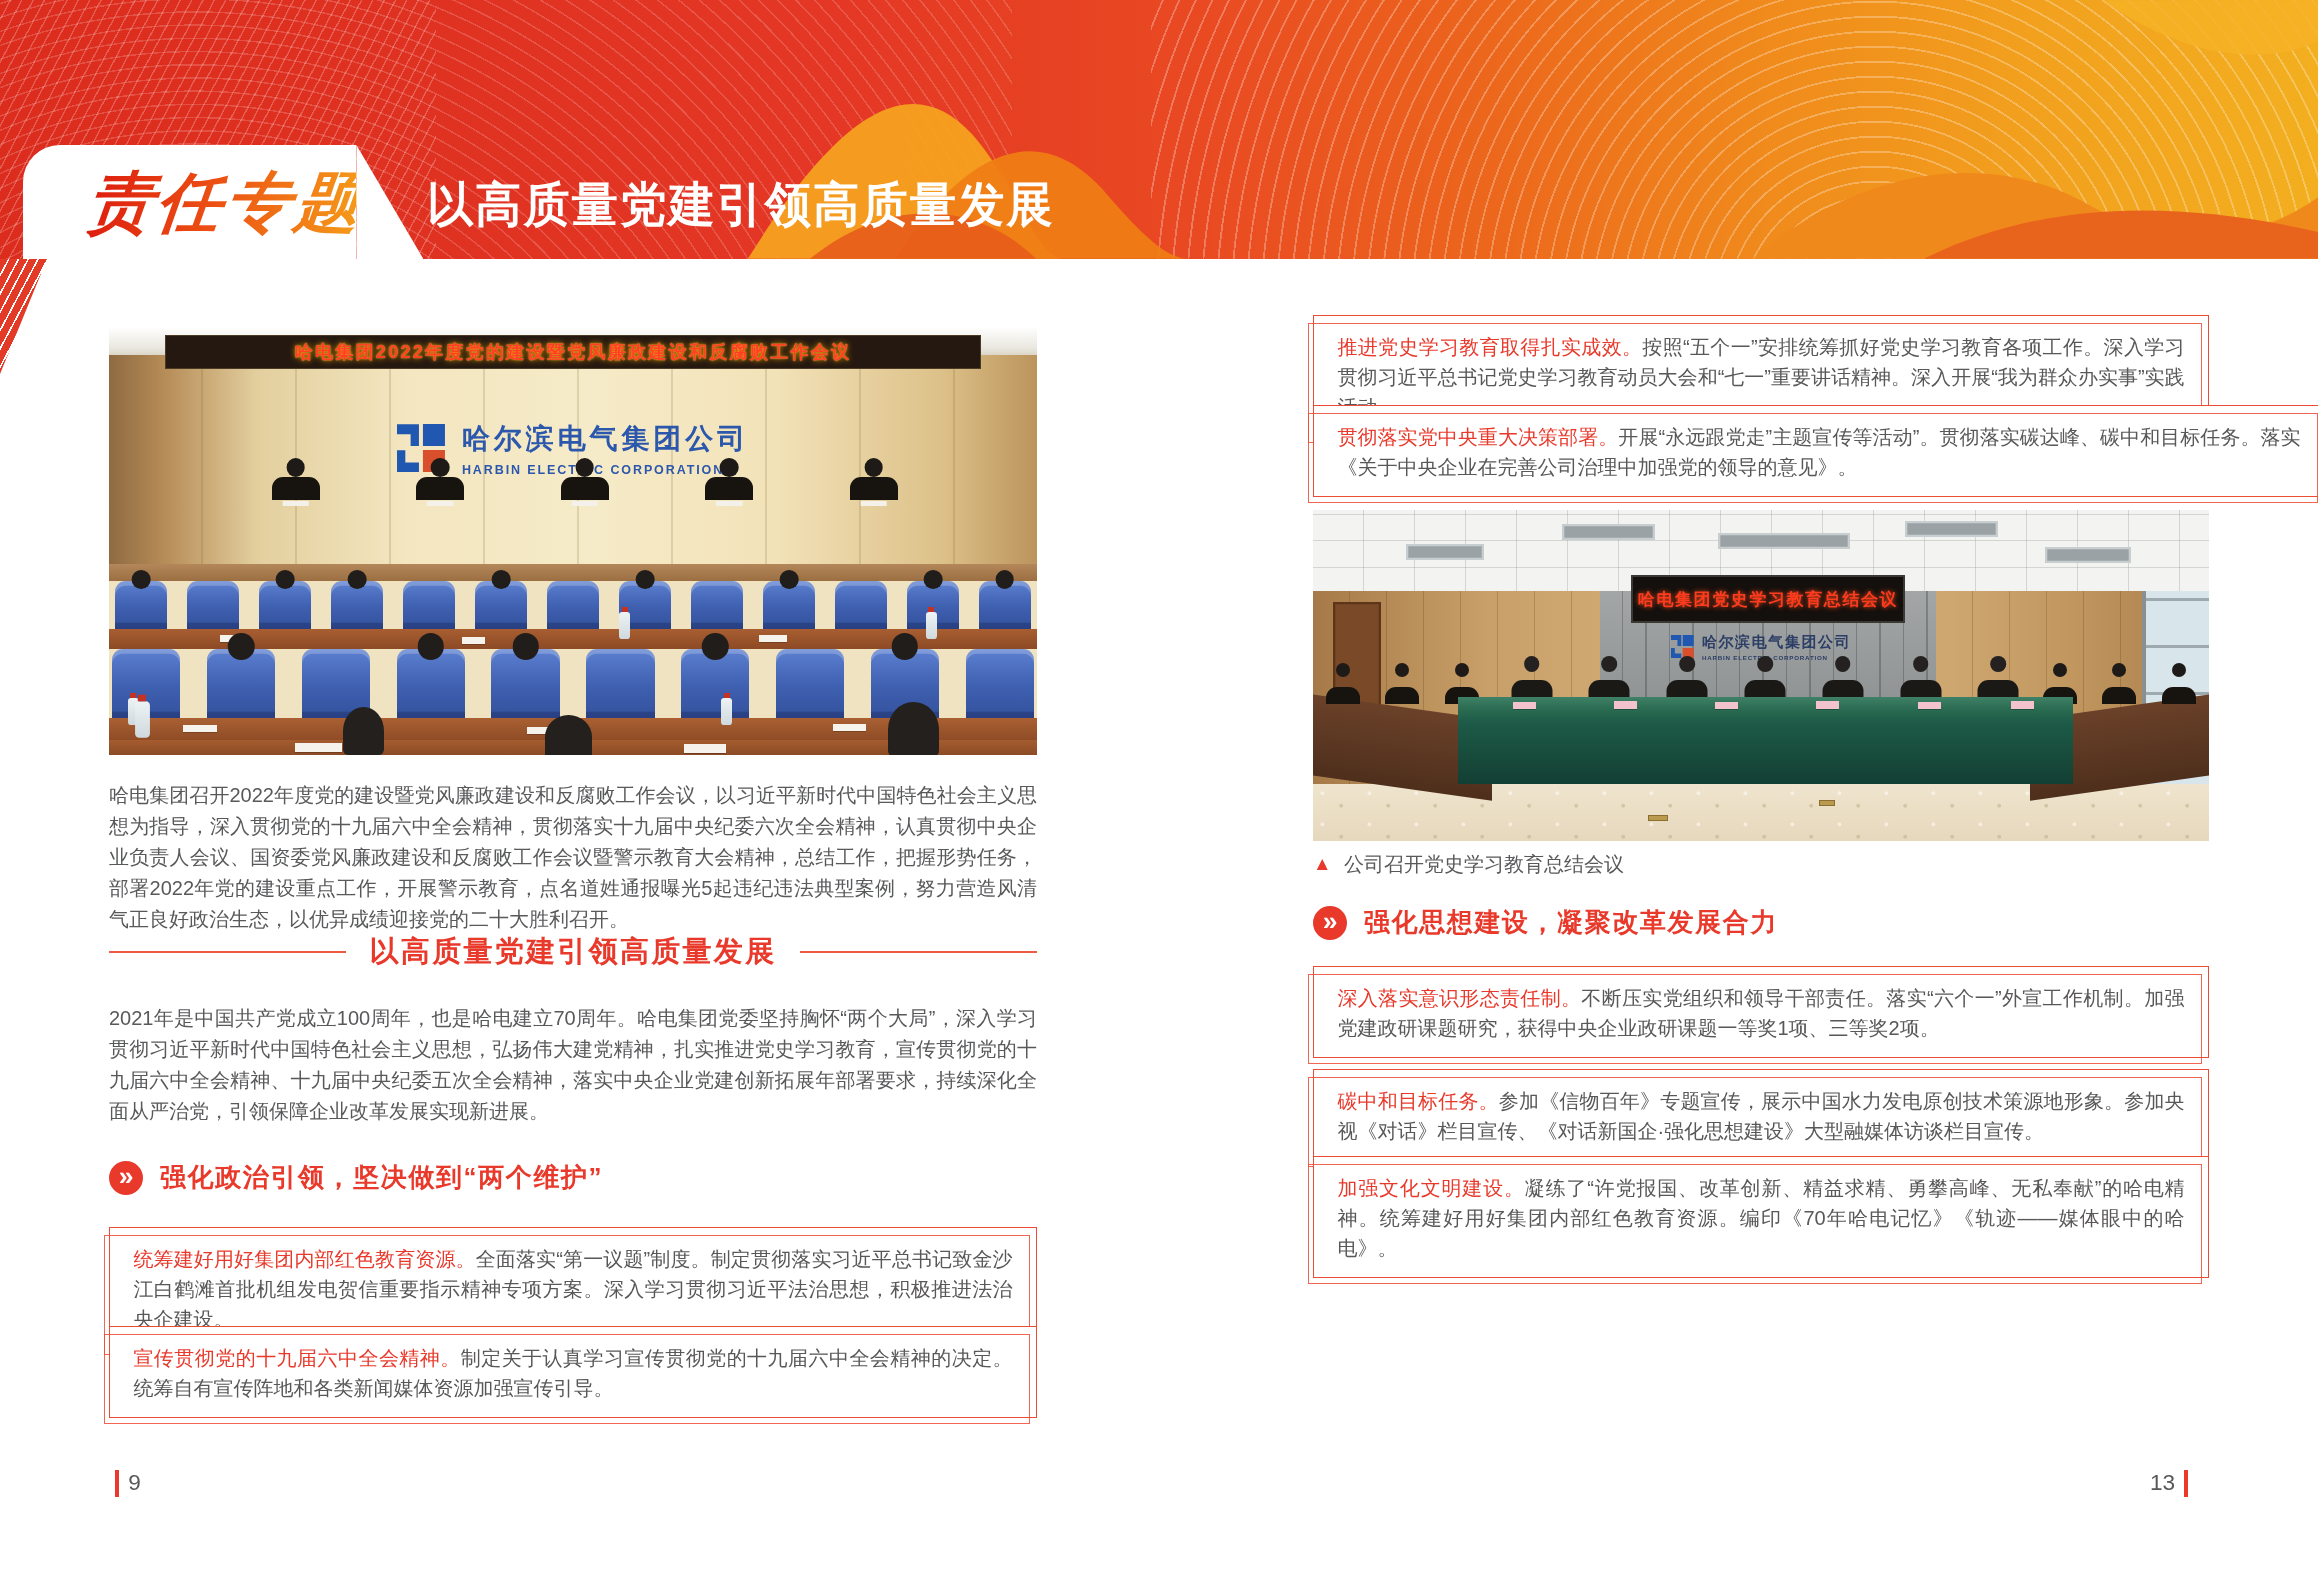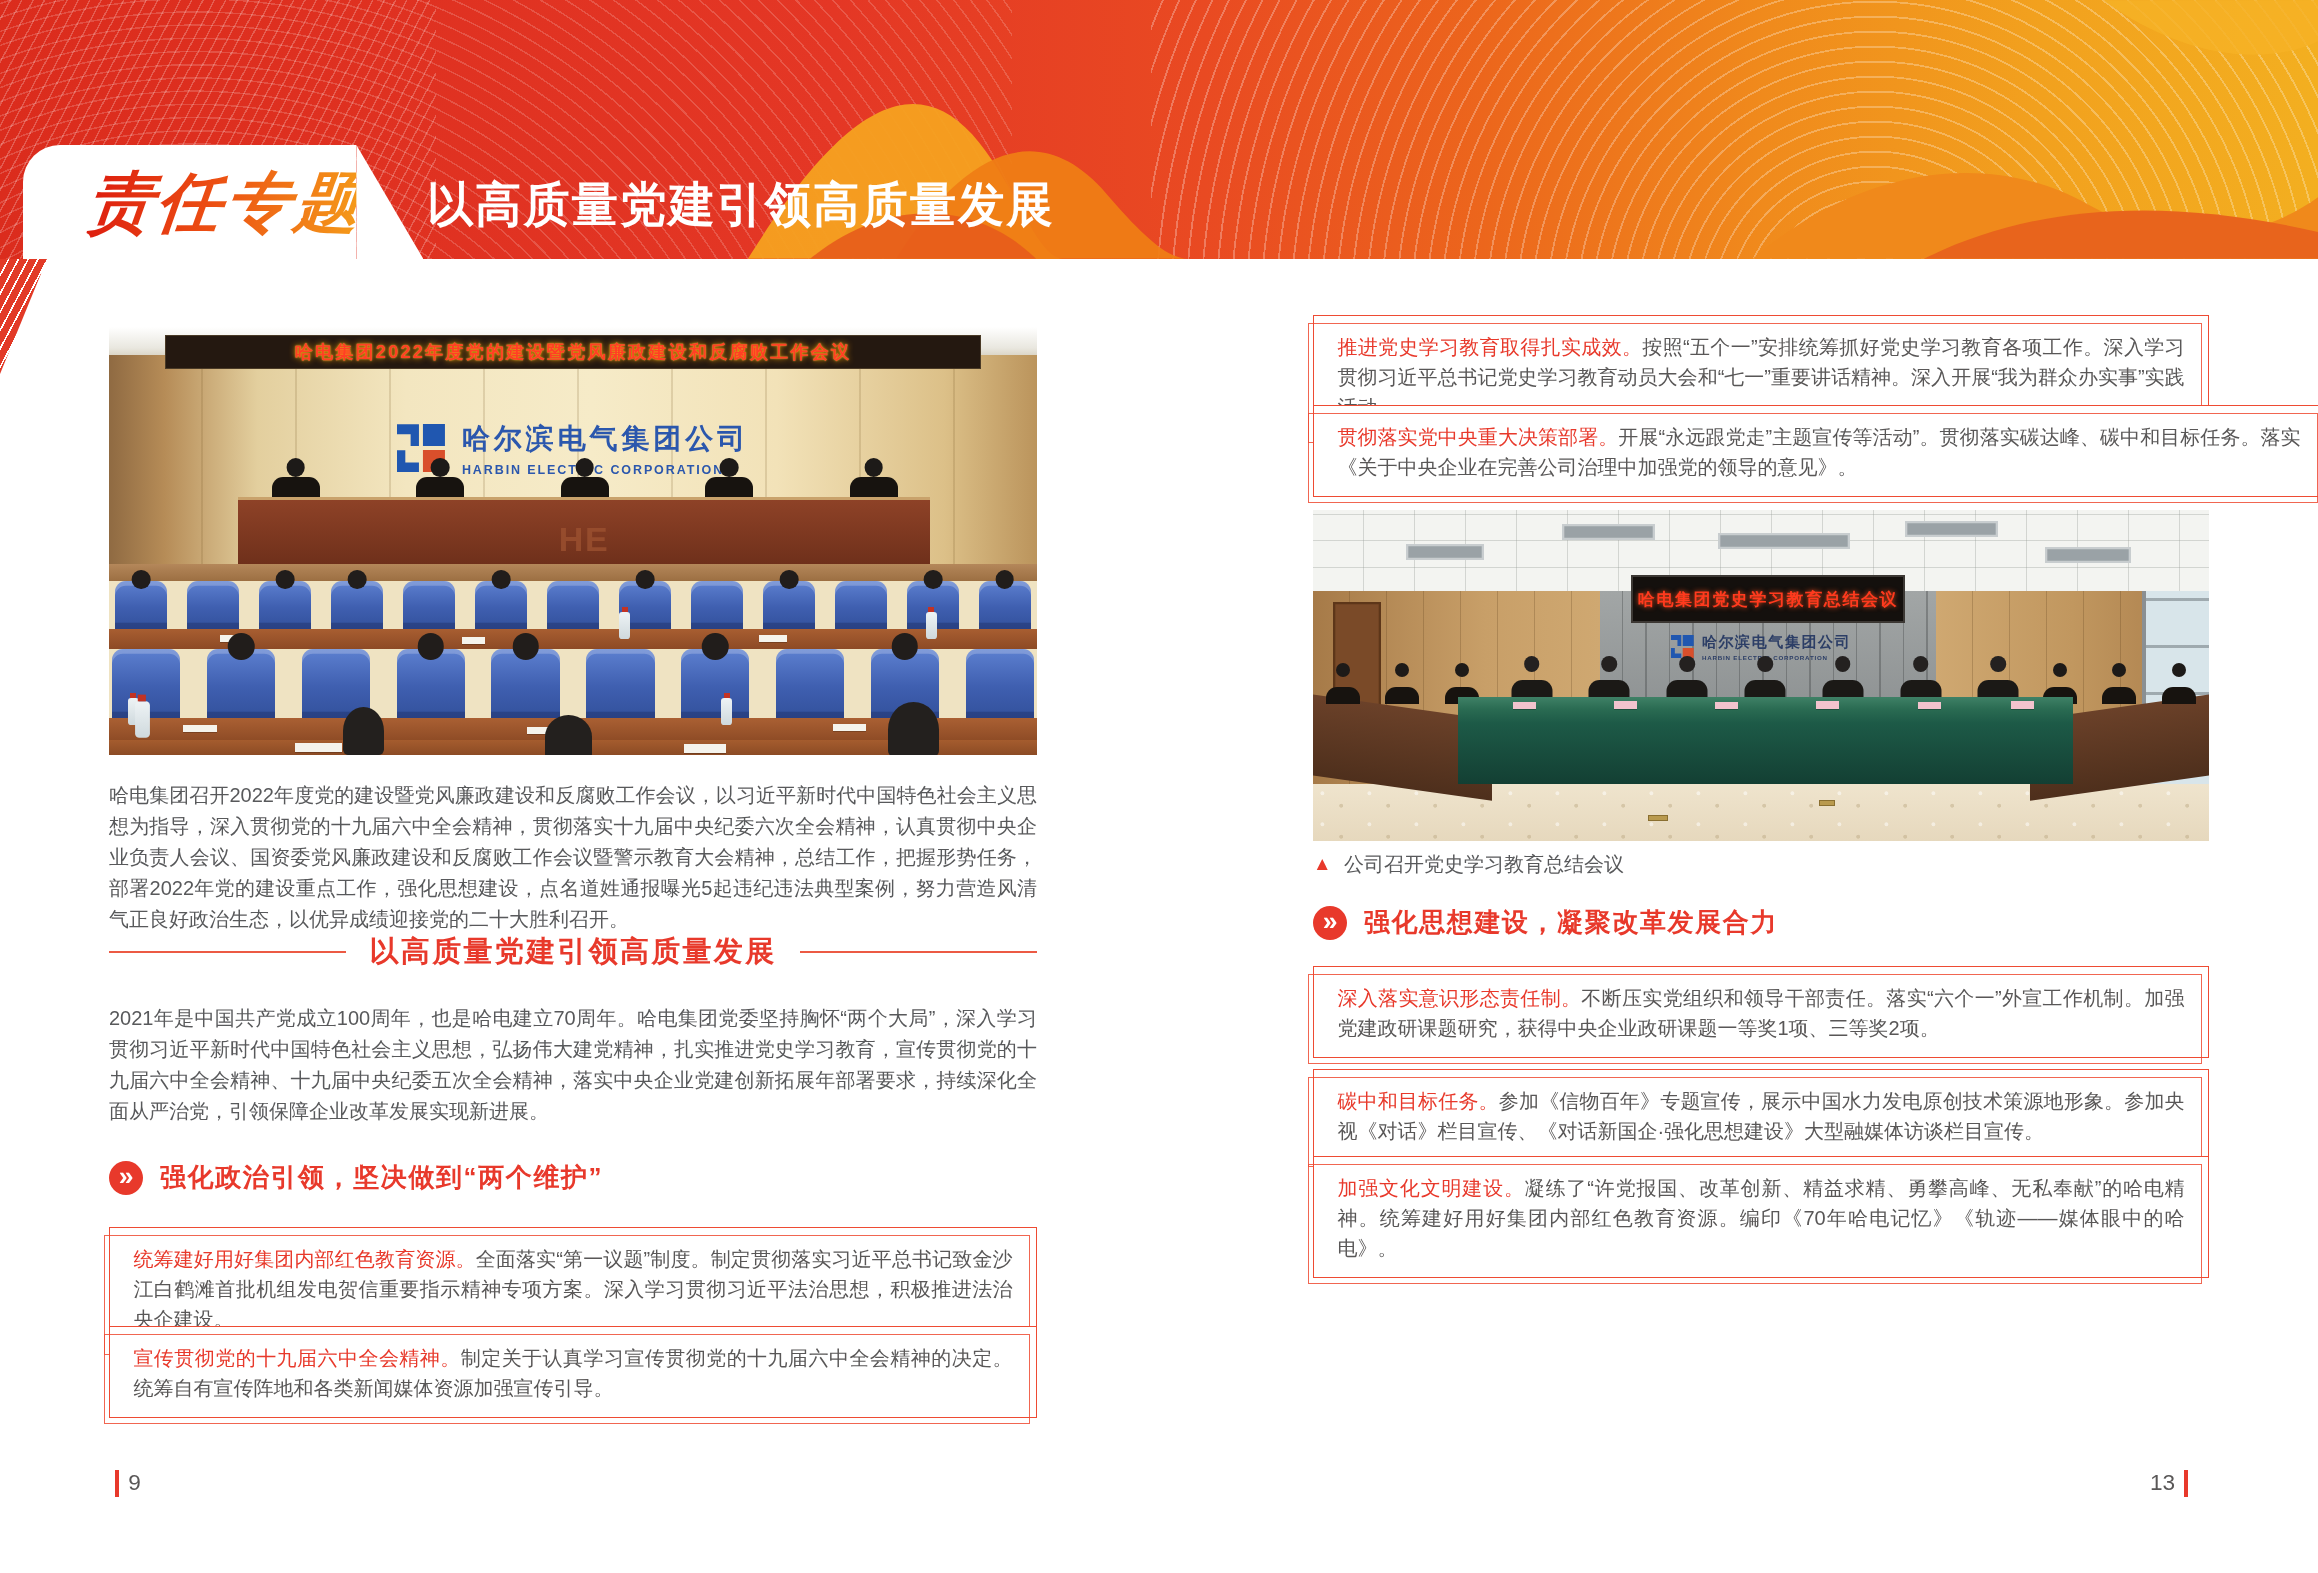--- a/index.html
+++ b/index.html
@@ -245,23 +245,20 @@
             <i class="hd"></i>
             <i class="sh"></i>
             <i class="pp"></i>
           </div>
           <div class="fig">
             <i class="hd"></i>
             <i class="sh"></i>
             <i class="pp"></i>
           </div>
         </div>
-      <div class="p1-stage">
-        <span class="ghost">HE</span>
-      </div>
       <div class="p1-midfloor"></div>
       <div class="chair-row rowA" id="p1RowA">
           <div class="chair">
             <i class="head"></i>
           </div>
           <div class="chair"></div>
           <div class="chair">
             <i class="head"></i>
           </div>
           <div class="chair">
@@ -326,21 +323,21 @@
       <div class="p1-fore">
         <span class="paper" style="left:20%;top:3.1px;width:47px;height:9.3px;"></span>
         <span class="paper" style="left:62%;top:3.9px;width:42px;height:9.3px;"></span>
       </div>
       <span class="bighead" style="left:234px;top:380px;width:41px;height:48px;"></span>
       <span class="bighead" style="left:436px;top:388px;width:47px;height:44px;"></span>
       <span class="bighead" style="left:779px;top:375px;width:51px;height:55px;"></span>
       <span class="bottle" style="left:28px;top:379px;transform:scale(1.35);"></span>
     </figure>
 
-    <p class="body para1">哈电集团召开2022年度党的建设暨党风廉政建设和反腐败工作会议，以习近平新时代中国特色社会主义思想为指导，深入贯彻党的十九届六中全会精神，贯彻落实十九届中央纪委六次全会精神，认真贯彻中央企业负责人会议、国资委党风廉政建设和反腐败工作会议暨警示教育大会精神，总结工作，把握形势任务，部署2022年党的建设重点工作，强化思想建设，点名道姓通报曝光5起违纪违法典型案例，努力营造风清气正良好政治生态，以优异成绩迎接党的二十大胜利召开。</p>
+    <p class="body para1">哈电集团召开2022年度党的建设暨党风廉政建设和反腐败工作会议，以习近平新时代中国特色社会主义思想为指导，深入贯彻党的十九届六中全会精神，贯彻落实十九届中央纪委六次全会精神，认真贯彻中央企业负责人会议、国资委党风廉政建设和反腐败工作会议暨警示教育大会精神，总结工作，把握形势任务，部署2022年党的建设重点工作，开展警示教育，点名道姓通报曝光5起违纪违法典型案例，努力营造风清气正良好政治生态，以优异成绩迎接党的二十大胜利召开。</p>
 
     <div class="center-title">
       <span class="rule"></span>
       <h2>以高质量党建引领高质量发展</h2>
       <span class="rule"></span>
     </div>
 
     <p class="body para2">2021年是中国共产党成立100周年，也是哈电建立70周年。哈电集团党委坚持胸怀“两个大局”，深入学习贯彻习近平新时代中国特色社会主义思想，弘扬伟大建党精神，扎实推进党史学习教育，宣传贯彻党的十九届六中全会精神、十九届中央纪委五次全会精神，落实中央企业党建创新拓展年部署要求，持续深化全面从严治党，引领保障企业改革发展实现新进展。</p>
 
     <div class="subhead h1">

